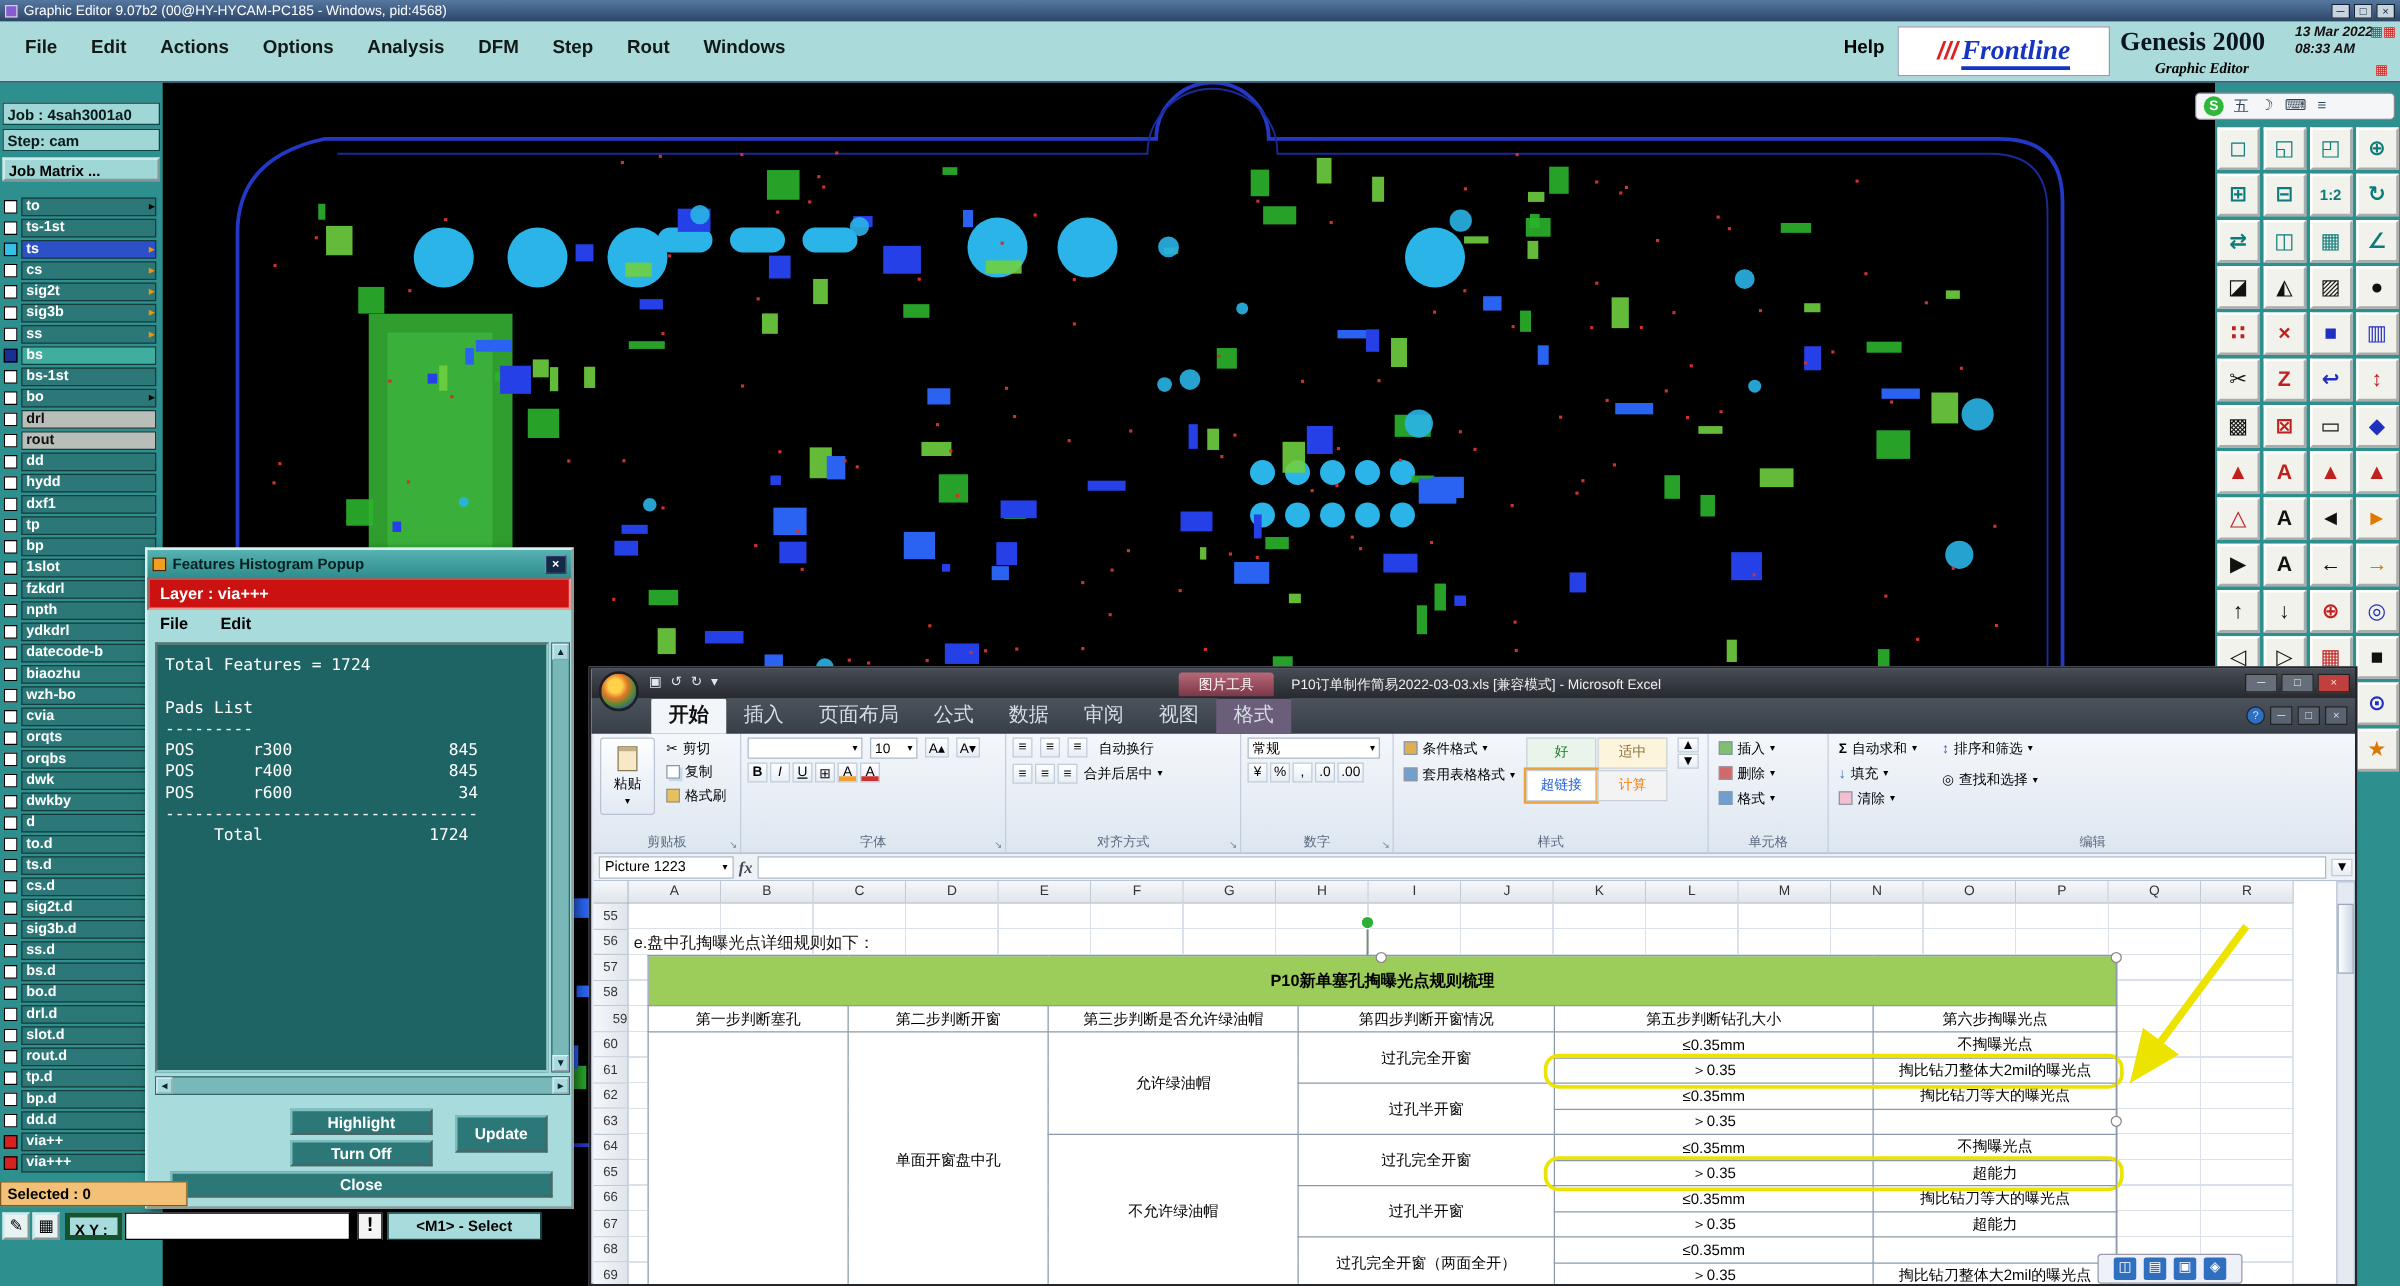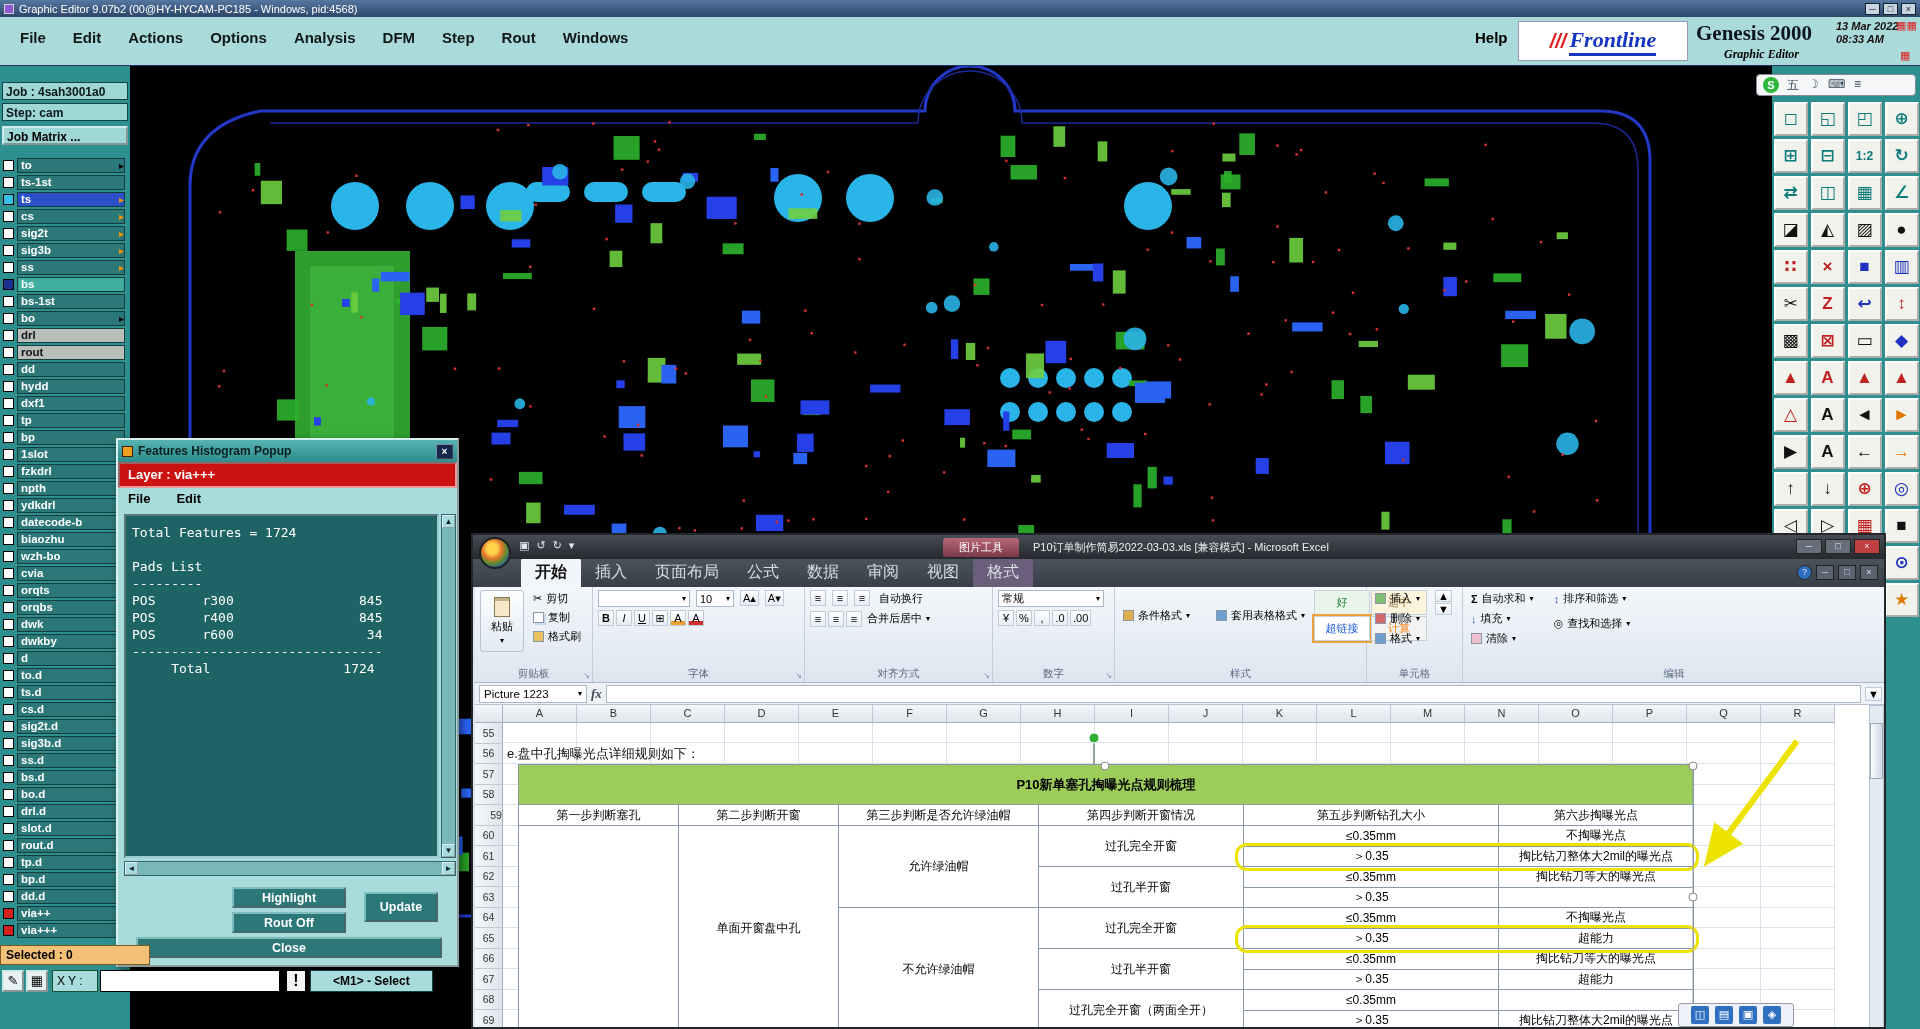--- a/index.html
+++ b/index.html
@@ -30,21 +30,21 @@
 .lrow{position:relative;height:17px;width:130px}
 .lcb{position:absolute;left:3px;top:2px;width:11px;height:11px;background:#fff;border:1px solid #000}
 .cb-c{background:#35c0e8}.cb-n{background:#1a2f8f}.cb-r{background:#d42222}
 .llab{position:absolute;left:17px;top:0;width:108px;height:15px;background:#2c7878;border:1px solid #143c3c;color:#fff;font-size:11.5px;font-weight:bold;padding:0 3px;line-height:13px;overflow:hidden}
 .lv-b{background:#2b50c8}.lv-s{background:#3fae9e}.lv-g{background:#b9beb9;color:#111}
 .larr{position:absolute;right:6px;top:1px;font-size:10px;line-height:13px}
 .a-k{color:#000}.a-o{color:#f59300}
 #selbar{left:0;top:945px;width:150px;height:20px;background:#f2c177;border:1px solid #7a5a20;font-size:12px;font-weight:bold;padding:2px 5px;z-index:22}
 #xybar{left:0;top:968px;width:470px;height:26px;z-index:22}
 .xytool{position:absolute;top:2px;width:22px;height:22px;background:#e8f2f2;border:2px outset #cfeaea;text-align:center;font-size:13px;line-height:18px}
-#xylab{position:absolute;left:52px;top:2px;width:46px;height:22px;background:#a8dcdc;border:1px solid #14532d;font-size:12px;font-weight:normal;padding:3px 4px}
+#xylab{position:absolute;left:52px;top:2px;width:46px;height:22px;background:#a8dcdc;border:4px solid #14532d;font-size:12px;font-weight:bold;padding:3px 4px}
 #xyinput{position:absolute;left:100px;top:2px;width:180px;height:22px;background:#fff;border:1px solid #000;font-size:12px;padding:0 4px}
 #bang{position:absolute;left:286px;top:2px;width:20px;height:22px;background:#f4f4f4;border:1px solid #000;font-weight:bold;text-align:center;line-height:20px}
 #hint{position:absolute;left:310px;top:2px;height:22px;background:#a8dcdc;border:1px solid #144;font-size:12px;font-weight:bold;padding:3px 22px}
 
 #pcb{position:absolute;left:130px;top:66px;z-index:1;background:#000}
 
 #rtoolbar{left:1772px;top:66px;width:148px;height:963px;background:#2e8f8f;z-index:2}
 #rgrid{position:absolute;left:1772px;top:100px;width:148px;display:flex;flex-wrap:wrap;z-index:2}
 .rbtn{width:34px;height:34px;margin:1.5px;background:#f2f2ec;border:2px outset #fff;font-size:17px;display:flex;align-items:center;justify-content:center;font-weight:bold}
 #imebar{left:1756px;top:74px;width:160px;height:22px;background:#f4f6f8;border:1px solid #889;border-radius:4px;display:flex;align-items:center;gap:8px;padding:0 6px;z-index:3}
@@ -925,21 +925,21 @@
         <span>Edit</span>
       </div>
     <div id="pcontent"><div>Total Features = 1724</div><div> </div><div>Pads List</div><div>---------</div><div>POS      r300                845</div><div>POS      r400                845</div><div>POS      r600                 34</div><div>--------------------------------</div><div>     Total                 1724</div></div>
     <div id="pvscroll"></div>
     <span class="scrbtn" style="left:324px;top:75px">▲</span>
     <span class="scrbtn" style="left:324px;top:404px">▼</span>
     <div id="phscroll"></div>
     <span class="scrbtn" style="left:7px;top:422px">◄</span>
     <span class="scrbtn" style="left:324px;top:422px">►</span>
     <div class="pbtn" id="pbh">Highlight</div>
-    <div class="pbtn" id="pbt">Rout Off</div>
+    <div class="pbtn" id="pbt">Turn Off</div>
     <div class="pbtn" id="pbu">Update</div>
     <div class="pbtn" id="pbc">Close</div>
   </div>
 
   <div id="selbar" class="abs">Selected : 0</div>
   <div id="xybar" class="abs">
     <span class="xytool" style="left:2px" id="xyt1">✎</span>
     <span class="xytool" style="left:26px" id="xyt2">▦</span>
     <span id="xylab">X Y :</span>
     <input id="xyinput" style="">
@@ -1068,21 +1068,21 @@
           <span class="mini">,</span>
           <span class="mini">.0</span>
           <span class="mini">.00</span>
         </div>
         <div class="glabel">数字</div>
         <span class="dlg">↘</span>
       </div>
 
       <div class="xgroup" style="width:252px">
         <div class="gc">
-          <div style="display:flex;flex-direction:row;gap:20px">
+          <div style="display:flex;flex-direction:column;gap:4px">
             <span class="sbtn">
                 <span class="ic-sq" style="background:#e0b050"></span>
                 <span>条件格式</span>
                 <span style="font-size:8px">▾</span>
               </span>
             <span class="sbtn">
                 <span class="ic-sq" style="background:#70a0d0"></span>
                 <span>套用表格格式</span>
                 <span style="font-size:8px">▾</span>
               </span>

